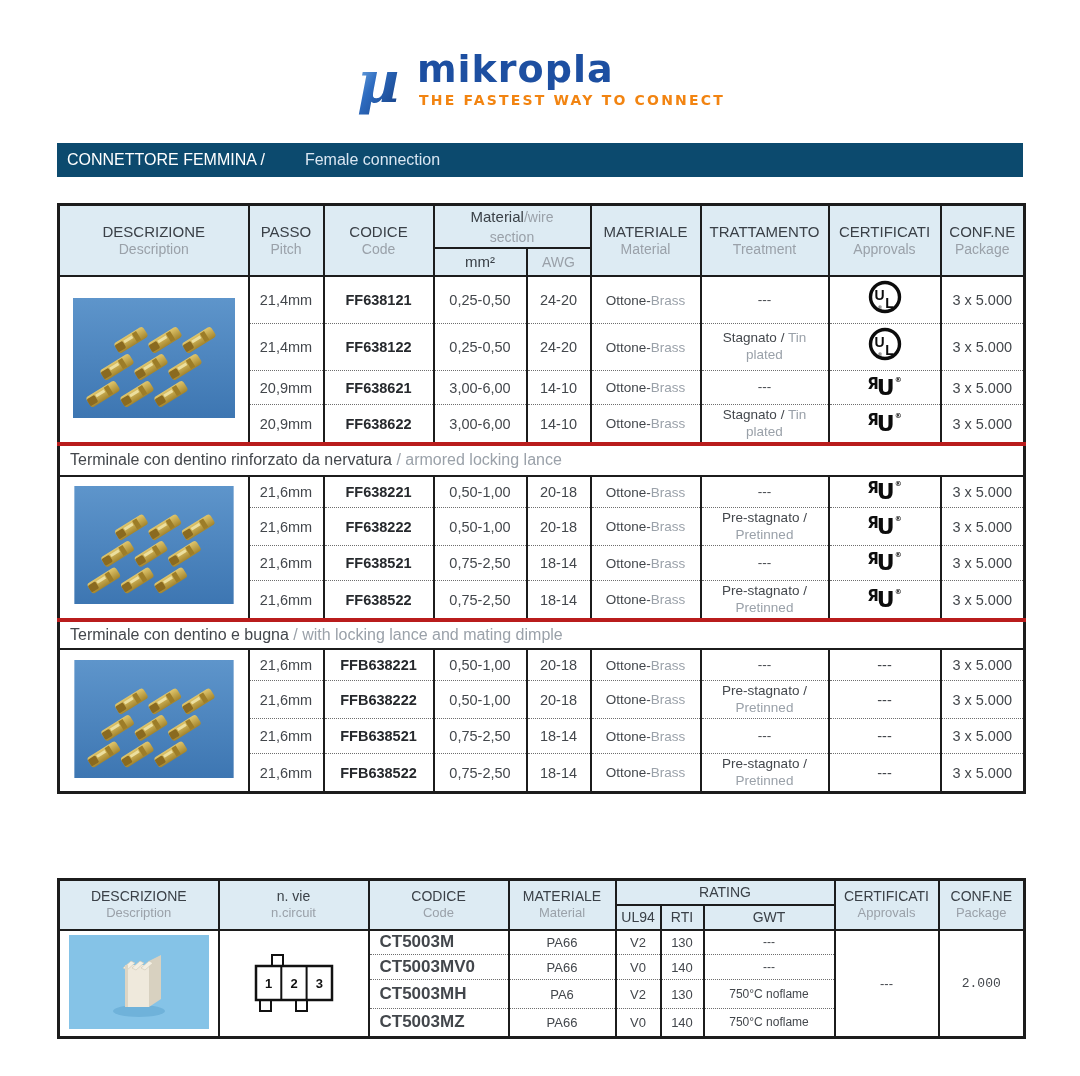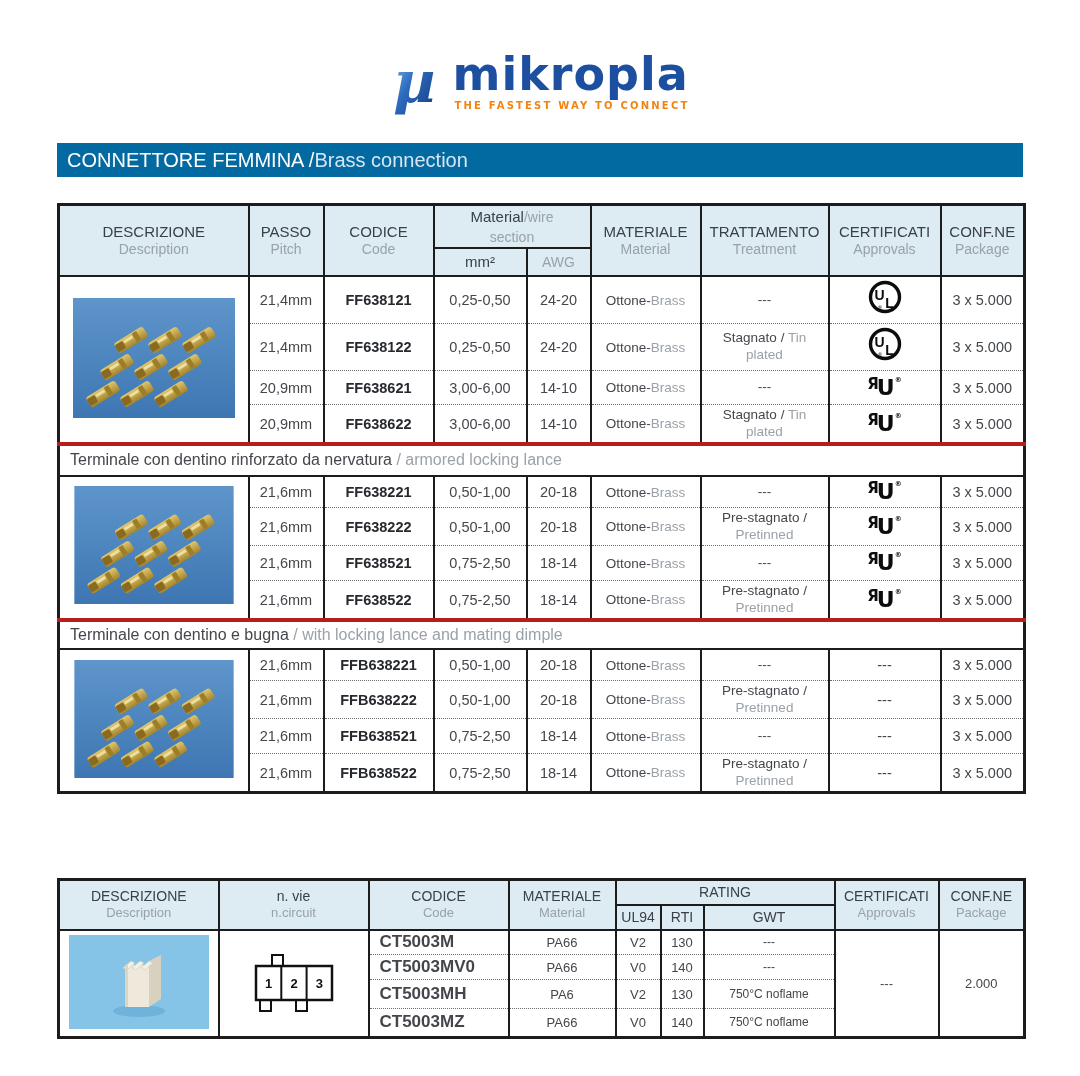--- a/index.html
+++ b/index.html
@@ -3,29 +3,29 @@
 <meta charset="utf-8">
 <style>
   * { box-sizing: border-box; margin: 0; padding: 0; }
   body { background: #ffffff; font-family: "Liberation Sans", sans-serif; }
   .page { position: relative; width: 1080px; height: 1076px; background: #fff; overflow: hidden; }
 
   
   .logo { position: absolute; top: 50px; left: 0; width: 100%;
           display: flex; justify-content: center; align-items: flex-start; gap: 10px; }
   .logo-text { display: flex; flex-direction: column; }
-  .brand { font-family: "DejaVu Sans", sans-serif; font-weight: bold; font-size: 46px;
+  .brand { font-family: "DejaVu Sans", sans-serif; font-weight: bold; font-size: 38px;
            color: #1d4fa1; letter-spacing: 1px; line-height: 1.05; }
-  .tagline { font-family: "DejaVu Sans", sans-serif; font-weight: bold; font-size: 10px;
+  .tagline { font-family: "DejaVu Sans", sans-serif; font-weight: bold; font-size: 14px;
              color: #f28411; letter-spacing: 2.2px; margin-top: 2px; padding-left: 2px; }
 
   
   .titlebar { position: absolute; left: 57px; top: 143px; width: 966px; height: 34px;
-              background: #0369a1; color: #fff; display: flex; align-items: center;
-              padding-left: 10px; font-size: 20px; }
+              background: #0c4a6e; color: #fff; display: flex; align-items: center;
+              padding-left: 10px; font-size: 16px; gap: 40px; }
   .titlebar .en { color: #d9e6f2; }
 
   
   table { border-collapse: collapse; table-layout: fixed; width: 966px;
           position: absolute; left: 57px; background: #fff; }
   .t1 { top: 203px; }
   .t2 { top: 878px; }
   table { border: 3px solid #1c1c1c; }
   td, th { border-left: 2px solid #1c1c1c; border-right: 2px solid #1c1c1c;
            text-align: center; vertical-align: middle; padding: 1px 3px; overflow: hidden; }
@@ -40,21 +40,21 @@
   .cell { color: #43474c; font-size: 14.5px; }
   .code { font-weight: bold; color: #26292d; font-size: 14.5px; }
   .small { font-size: 13.5px; }
   .tin { max-width: 104px; margin: 0 auto; line-height: 1.25; font-size: 13.5px; }
   tr.sec td { border-top: 4px solid #b91c1c; border-bottom: 2px solid #1c1c1c;
               text-align: left; padding: 4px 10px; font-size: 16px; }
   td.photo { padding: 4px; }
   .t2 td { font-size: 13px; color: #43474c; }
   .t2 .code { text-align: left; padding-left: 10px; font-size: 17px; }
   .t2 .gwt { font-size: 12px; }
-  .pkg2 { font-size: 15px; }
+  .pkg2 { font-size: 15px; font-family: Liberation Mono, monospace; }
 
   
   .ru { display: inline-block; font-family: "DejaVu Sans", sans-serif; 
         font-weight: bold; color: #0c0c0c; white-space: nowrap; line-height: 1; }
   .ru-r { font-size: 15px; vertical-align: 6px; letter-spacing: -2px; }
   .ru-u { font-size: 22px; letter-spacing: 0; }
   .ru-reg { font-size: 7px; vertical-align: 13px; }
 
   .ul-listed { display: block; margin: 1px auto; }
 </style>
@@ -92,21 +92,21 @@
       <text x="2" y="52" font-size="58" font-style="italic" font-weight="bold" font-family="DejaVu Serif, serif" fill="url(#mug)">µ</text>
     </svg>
     <div class="logo-text">
       <div class="brand">mikropla</div>
       <div class="tagline">THE FASTEST WAY TO CONNECT</div>
     </div>
   </div>
 
   <div class="titlebar">
     <span>CONNETTORE FEMMINA / </span>
-    <span class="en">Brass connection</span>
+    <span class="en">Female connection</span>
   </div>
 
   <table class="t1">
     <colgroup>
       <col style="width:190px">
         <col style="width:75px">
         <col style="width:110px">
       <col style="width:93px">
         <col style="width:64px">
         <col style="width:110px">

